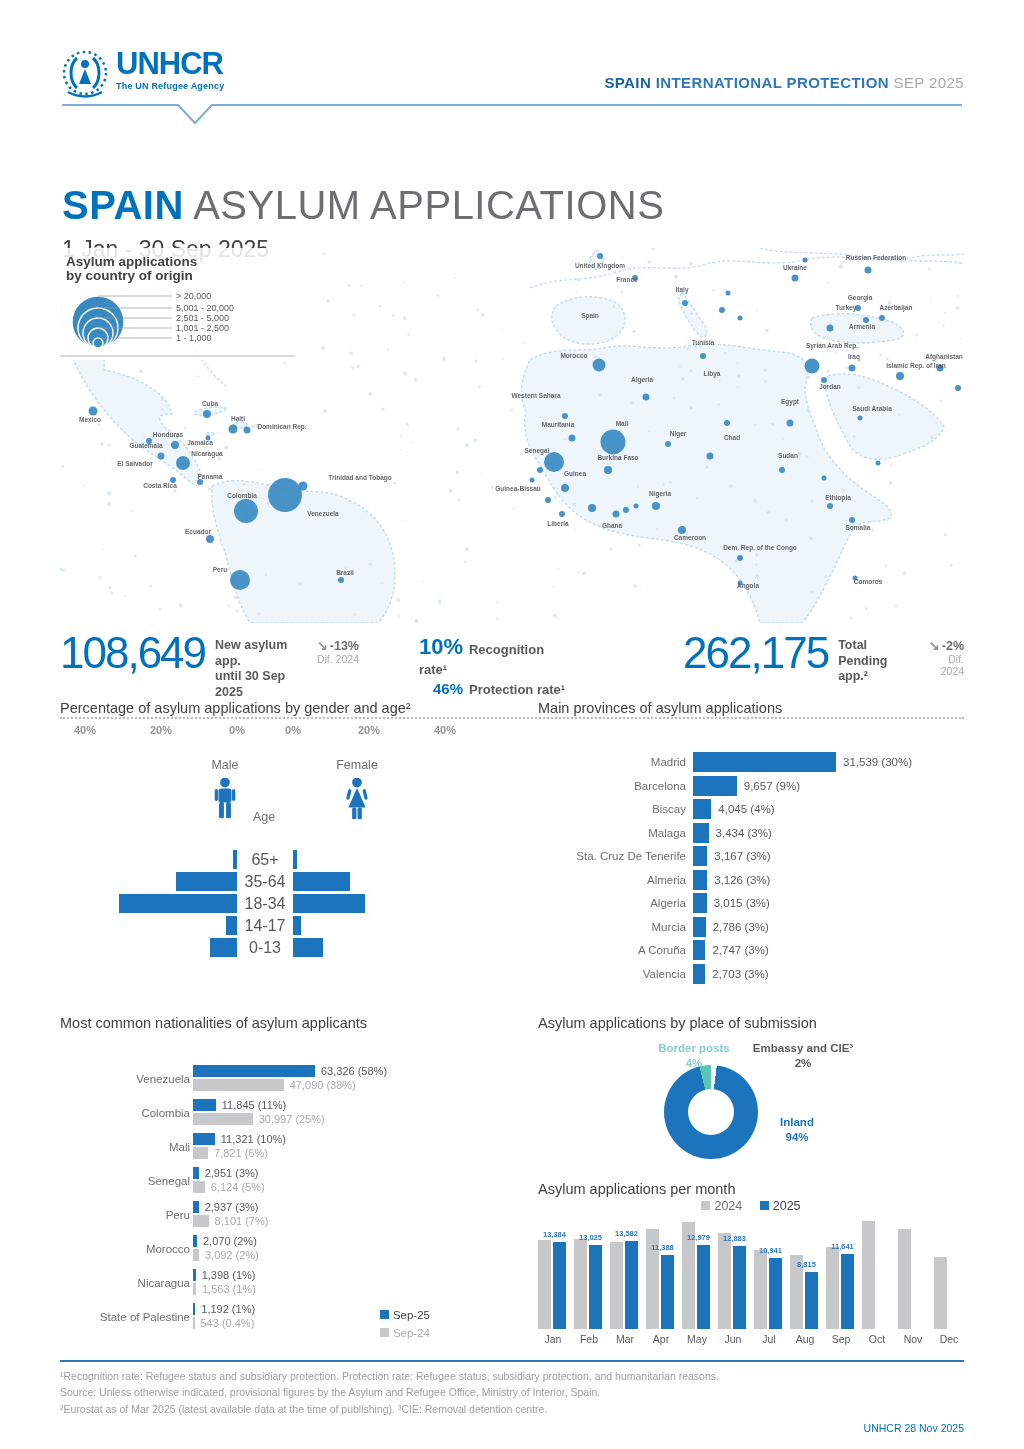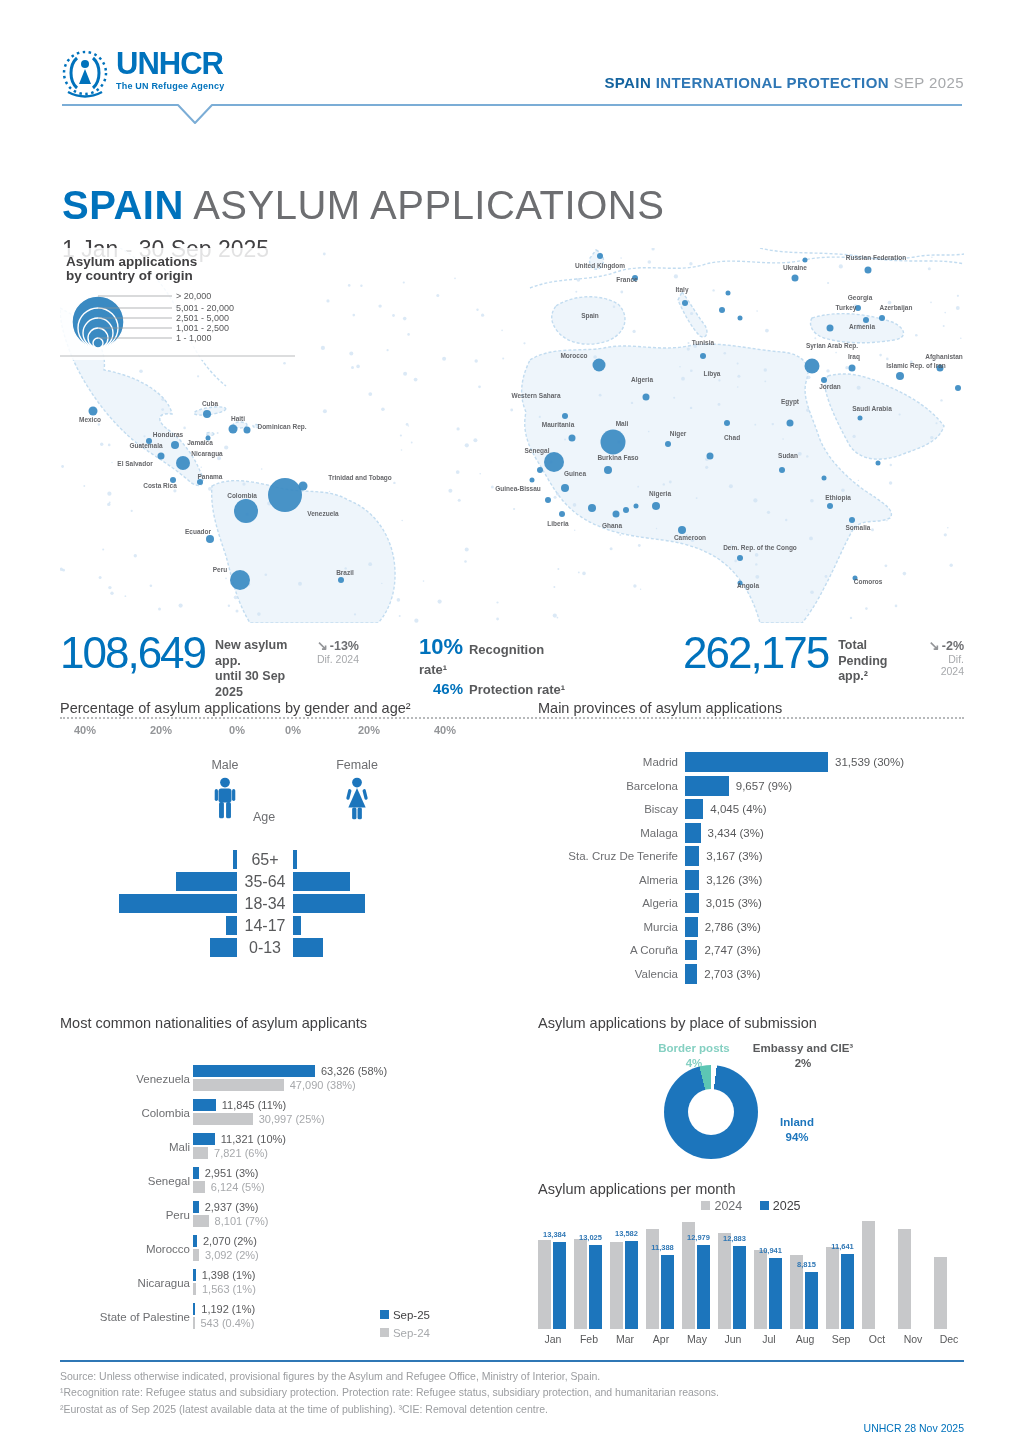--- a/index.html
+++ b/index.html
@@ -61,21 +61,21 @@
   .pyr{position:absolute;top:150px;left:25px;width:360px;}
   .pyr-row{display:flex;height:19px;margin-bottom:3px;}
   .pyr-left{width:152px;display:flex;justify-content:flex-end;}
   .pyr-mid{width:56px;text-align:center;font-size:16px;color:#58595b;line-height:19px;}
   .pyr-right{width:152px;display:flex;justify-content:flex-start;}
   .pyr-bar{height:19px;background:#1c75bc;}
   .pyr-axis{position:relative;height:14px;margin-top:8px;}
   .pyr-tick{position:absolute;font-size:11px;color:#939598;transform:translateX(-50%);font-weight:bold;}
 
   
-  .prov{position:absolute;top:52px;left:8px;right:0;}
+  .prov{position:absolute;top:52px;left:16px;right:0;}
   .prov-row{display:flex;align-items:center;height:20px;margin-bottom:3.5px;}
   .prov-lab{width:132px;text-align:right;font-size:11.5px;color:#6d6e71;padding-right:7px;flex:none;}
   .prov-bar{height:20px;background:#1c75bc;flex:none;}
   .prov-val{font-size:11.5px;color:#58595b;margin-left:7px;white-space:nowrap;}
 
   
   .nat{position:absolute;top:50px;left:0;right:0;}
   .nat-group{display:flex;margin-bottom:6px;}
   .nat-lab{width:130px;text-align:right;font-size:11.5px;color:#6d6e71;padding-right:3px;flex:none;align-self:center;}
   .nat-bars{position:relative;flex:1;}
@@ -975,21 +975,21 @@
             <div class="mbars">
               <div class="mbar g24" style="height: 71.8235px;"></div>
             </div>
             <div class="mcat">Dec</div>
           </div>
         </div>
     </div>
   </div>
 
   <div class="footer">
+    <div class="foot-line">¹Recognition rate: Refugee status and subsidiary protection. Protection rate: Refugee status, subsidiary protection, and humanitarian reasons.</div>
     <div class="foot-line">Source: Unless otherwise indicated, provisional figures by the Asylum and Refugee Office, Ministry of Interior, Spain.</div>
-    <div class="foot-line">¹Recognition rate: Refugee status and subsidiary protection. Protection rate: Refugee status, subsidiary protection, and humanitarian reasons.</div>
-    <div class="foot-line">²Eurostat as of Sep 2025 (latest available data at the time of publishing). ³CIE: Removal detention centre.</div>
+    <div class="foot-line">²Eurostat as of Mar 2025 (latest available data at the time of publishing). ³CIE: Removal detention centre.</div>
     <div class="foot-links">
       <a href="#">UNHCR 28 Nov 2025</a>
     </div>
   </div>
 
 </div>
 
 </body></html>

